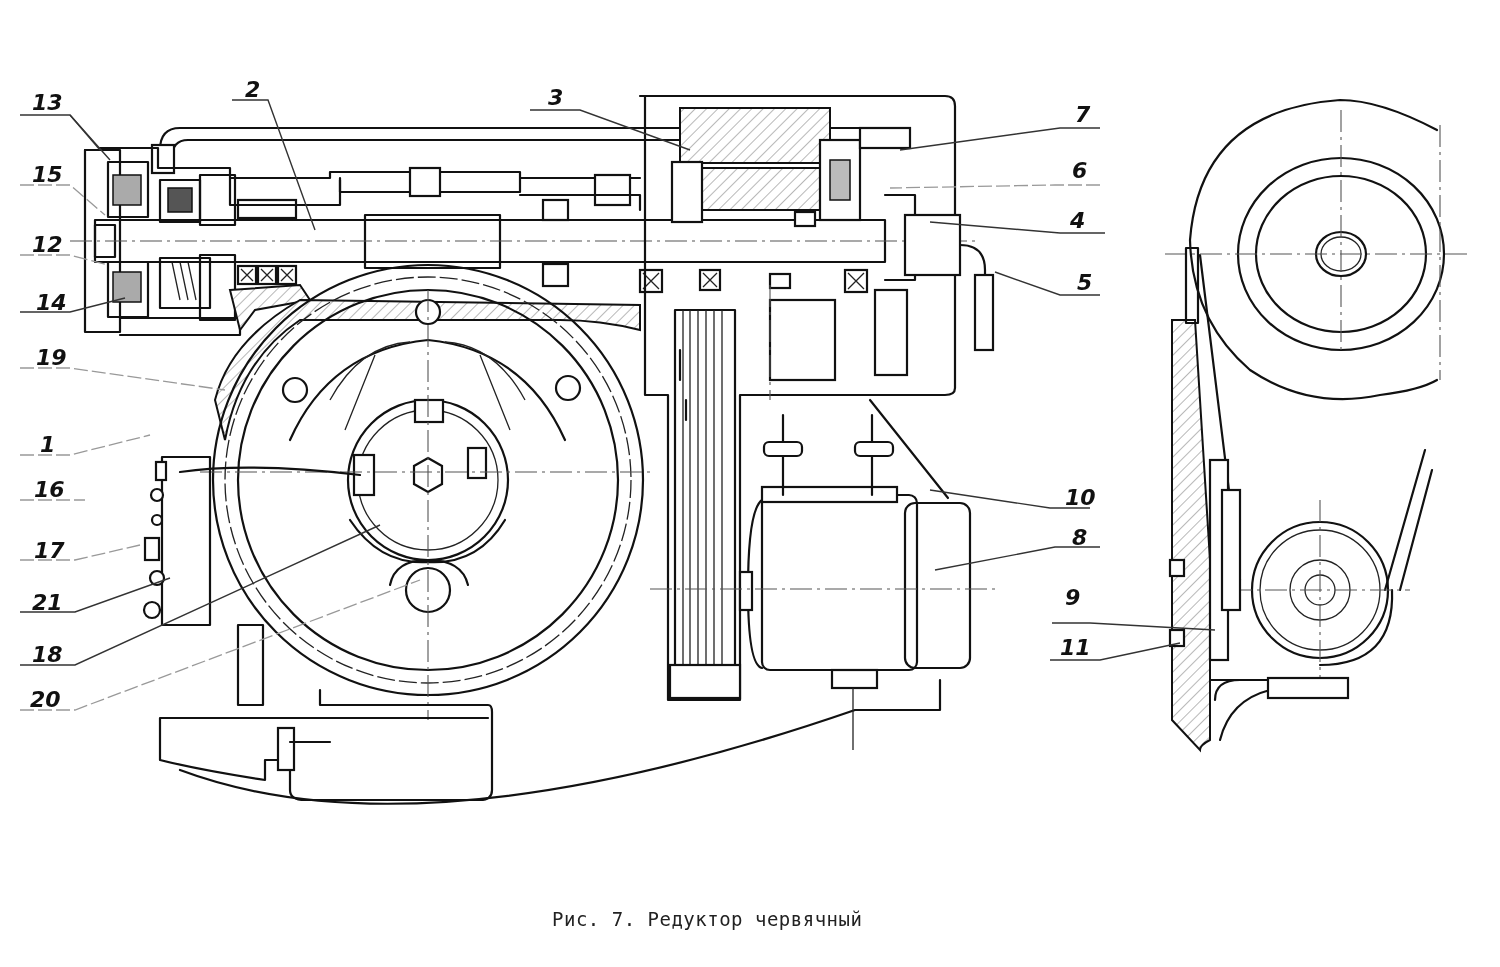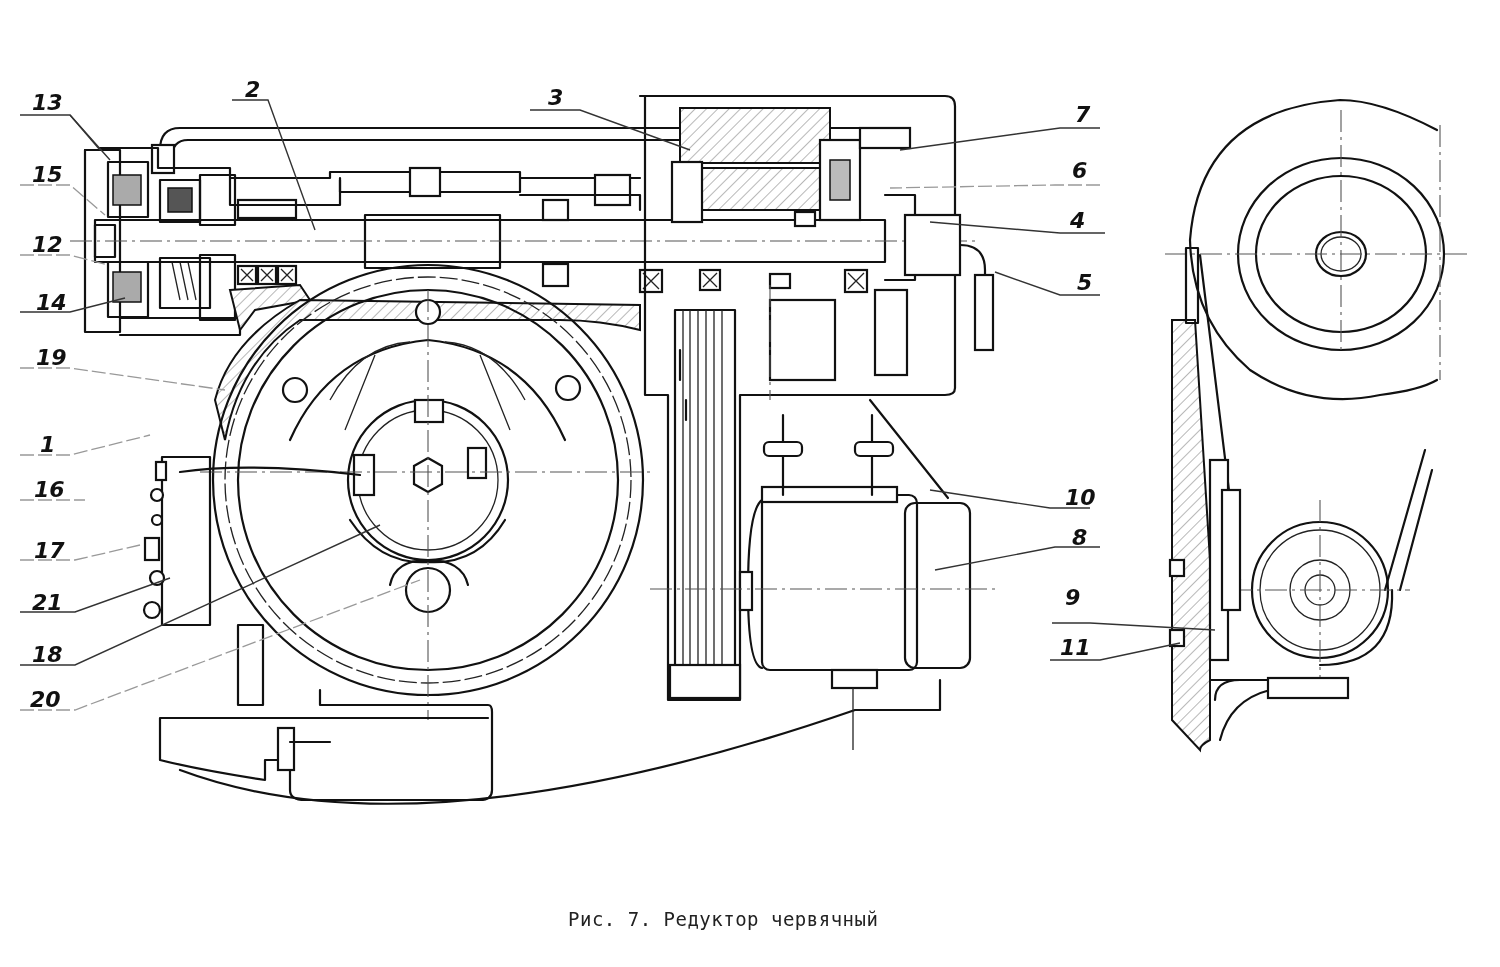--- a/index.html
+++ b/index.html
@@ -7,21 +7,21 @@
   svg#drawing { position: absolute; left: 0; top: 0; width: 1500px; height: 967px; }
   .ln { stroke: #111; fill: none; stroke-width: 2.2; stroke-linejoin: round; stroke-linecap: round; }
   .thin { stroke: #222; fill: none; stroke-width: 1.3; }
   .ctr { stroke: #555; fill: none; stroke-width: 1.1; stroke-dasharray: 22 5 3 5; }
   .leader { stroke: #333; fill: none; stroke-width: 1.4; }
   .leader-light { stroke: #999; fill: none; stroke-width: 1.3; stroke-dasharray: 14 4; }
   .hatch { fill: url(#hatch); stroke: #111; stroke-width: 2; }
   .dark { fill: #555; stroke: #111; stroke-width: 1.5; }
   .white { fill: #fff; stroke: #111; stroke-width: 2.2; }
   .callout { font-family: "DejaVu Sans", sans-serif; font-style: italic; font-weight: bold; font-size: 22px; fill: #111; }
-  .caption { position: absolute; left: 568px; top: 908px; font-family: "DejaVu Sans Mono", monospace; font-size: 19px; color: #222; letter-spacing: 0.5px; }
+  .caption { position: absolute; left: 552px; top: 908px; font-family: "DejaVu Sans Mono", monospace; font-size: 19px; color: #222; letter-spacing: 0.5px; }
 </style>
 </head>
 <body>
 
 <svg id="drawing" viewBox="0 0 1500 967" xmlns="http://www.w3.org/2000/svg">
   <defs>
     <pattern id="hatch" width="8" height="8" patternUnits="userSpaceOnUse" patternTransform="rotate(45)">
       <rect width="8" height="8" fill="#fff"></rect>
       <line x1="0" y1="0" x2="0" y2="8" stroke="#888" stroke-width="1.2"></line>
     </pattern>

